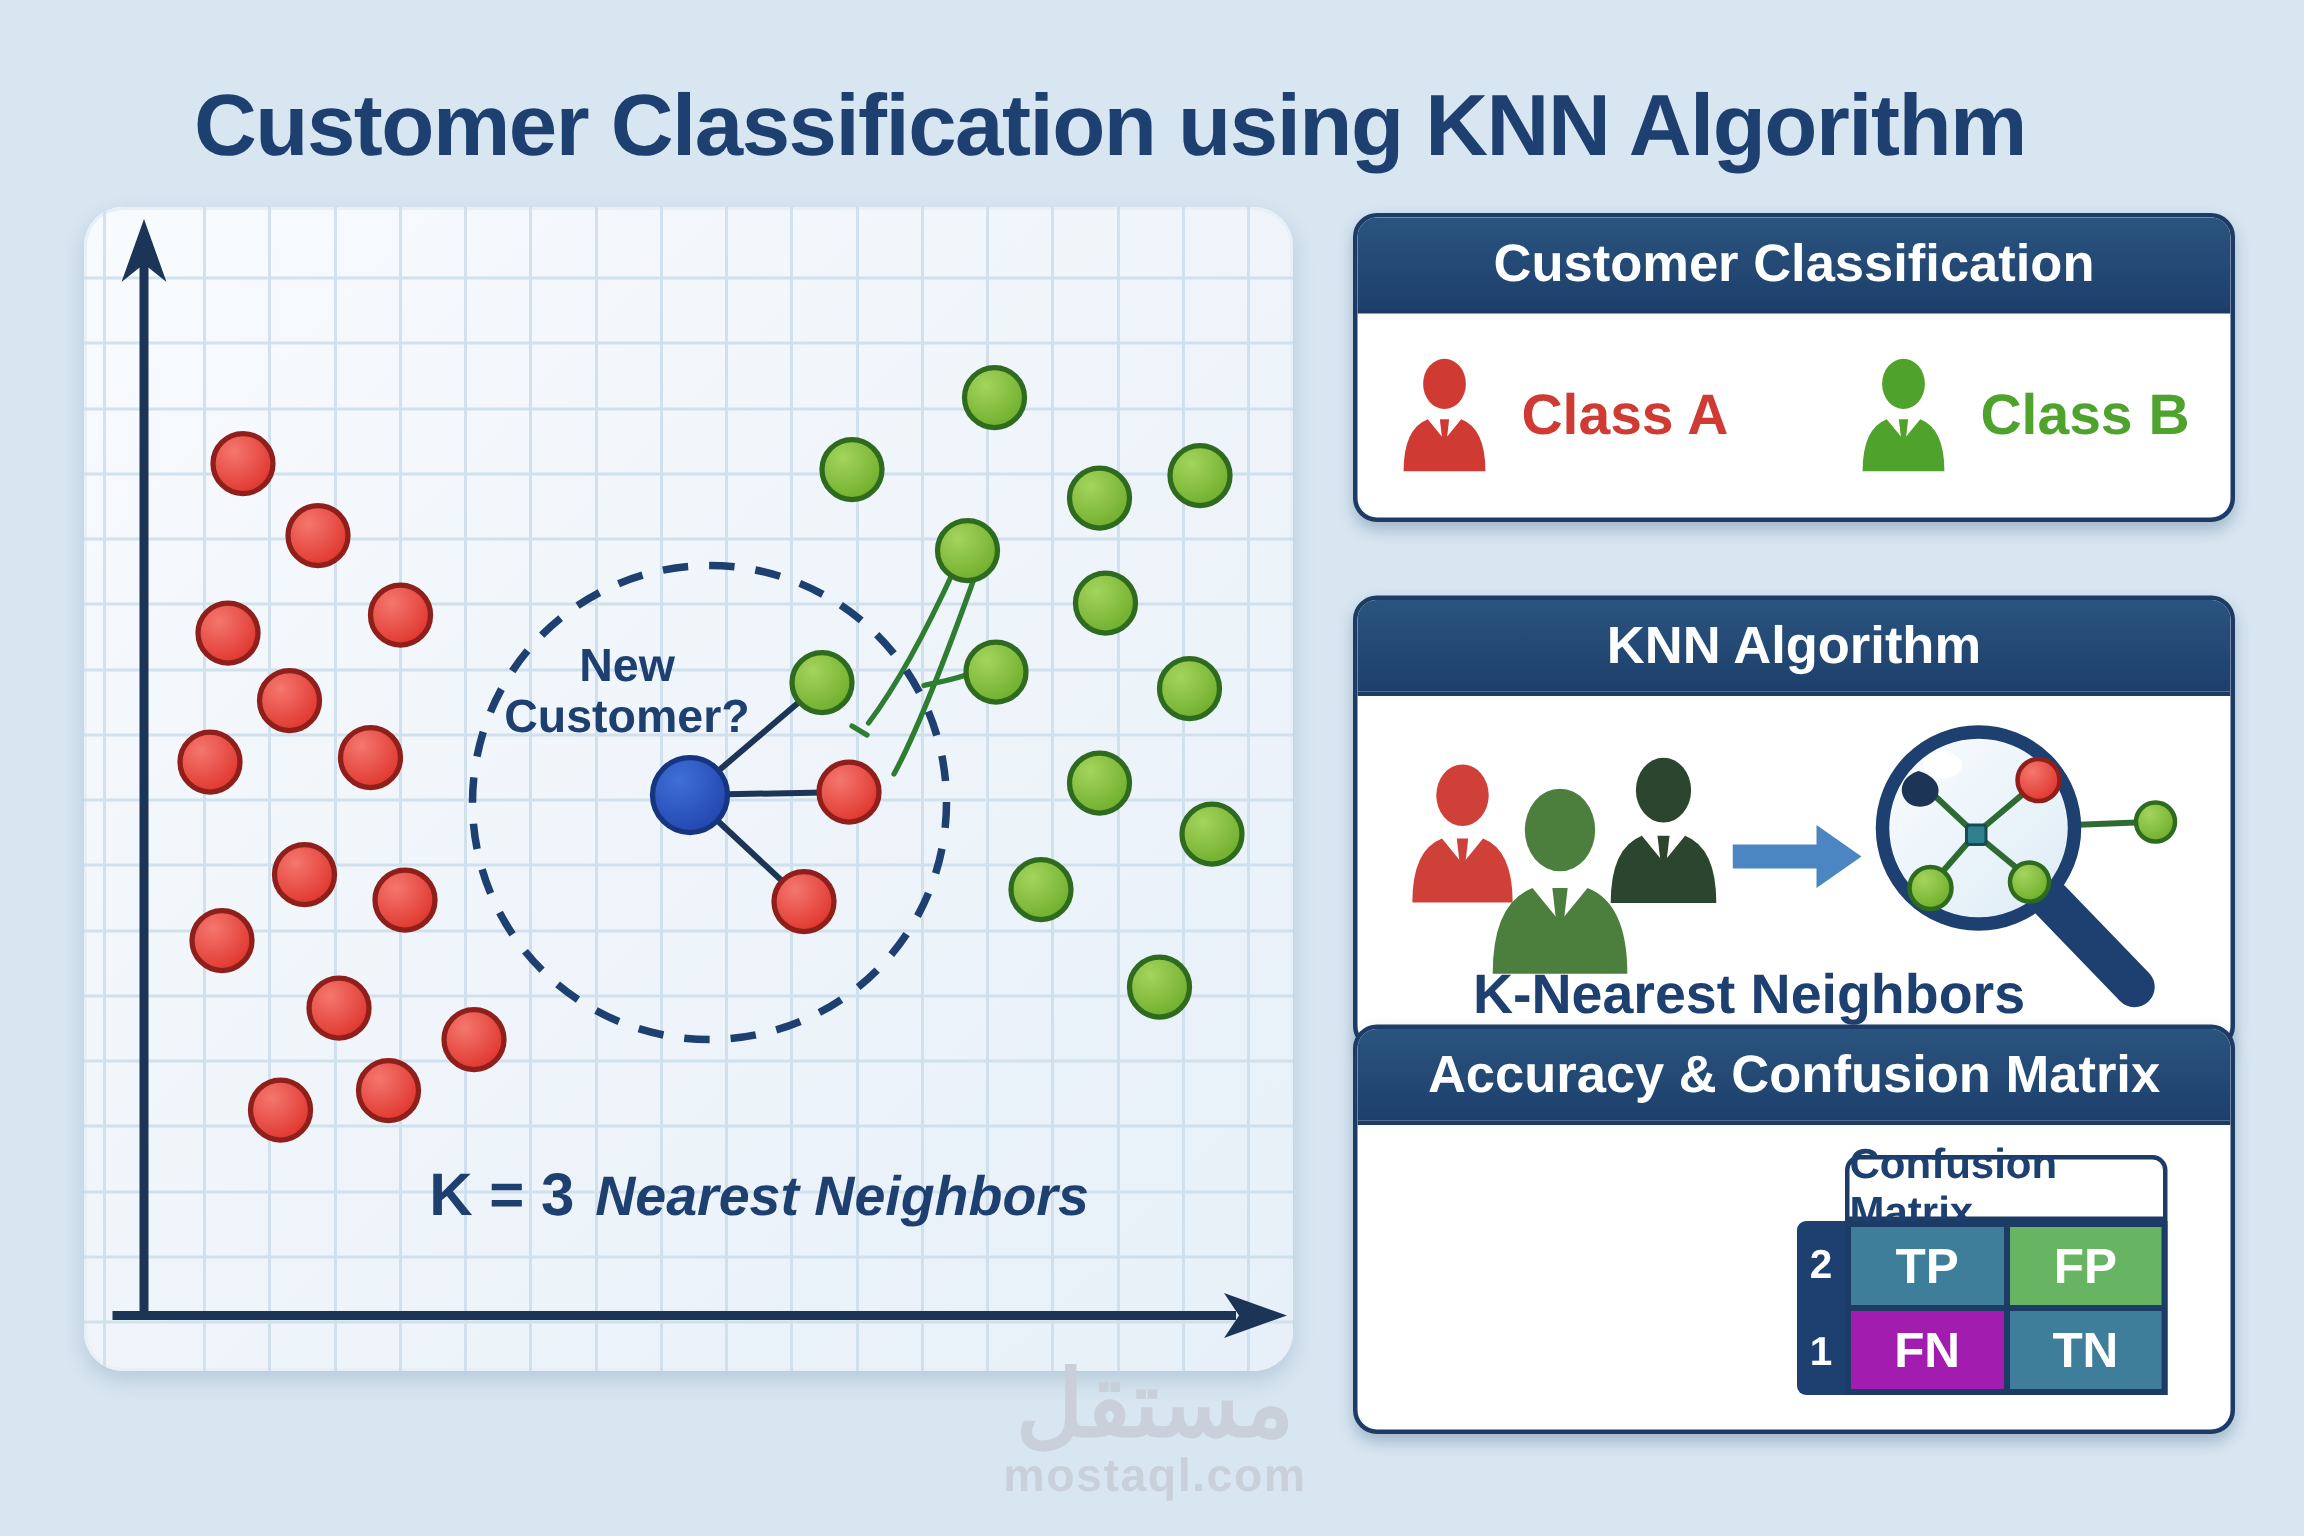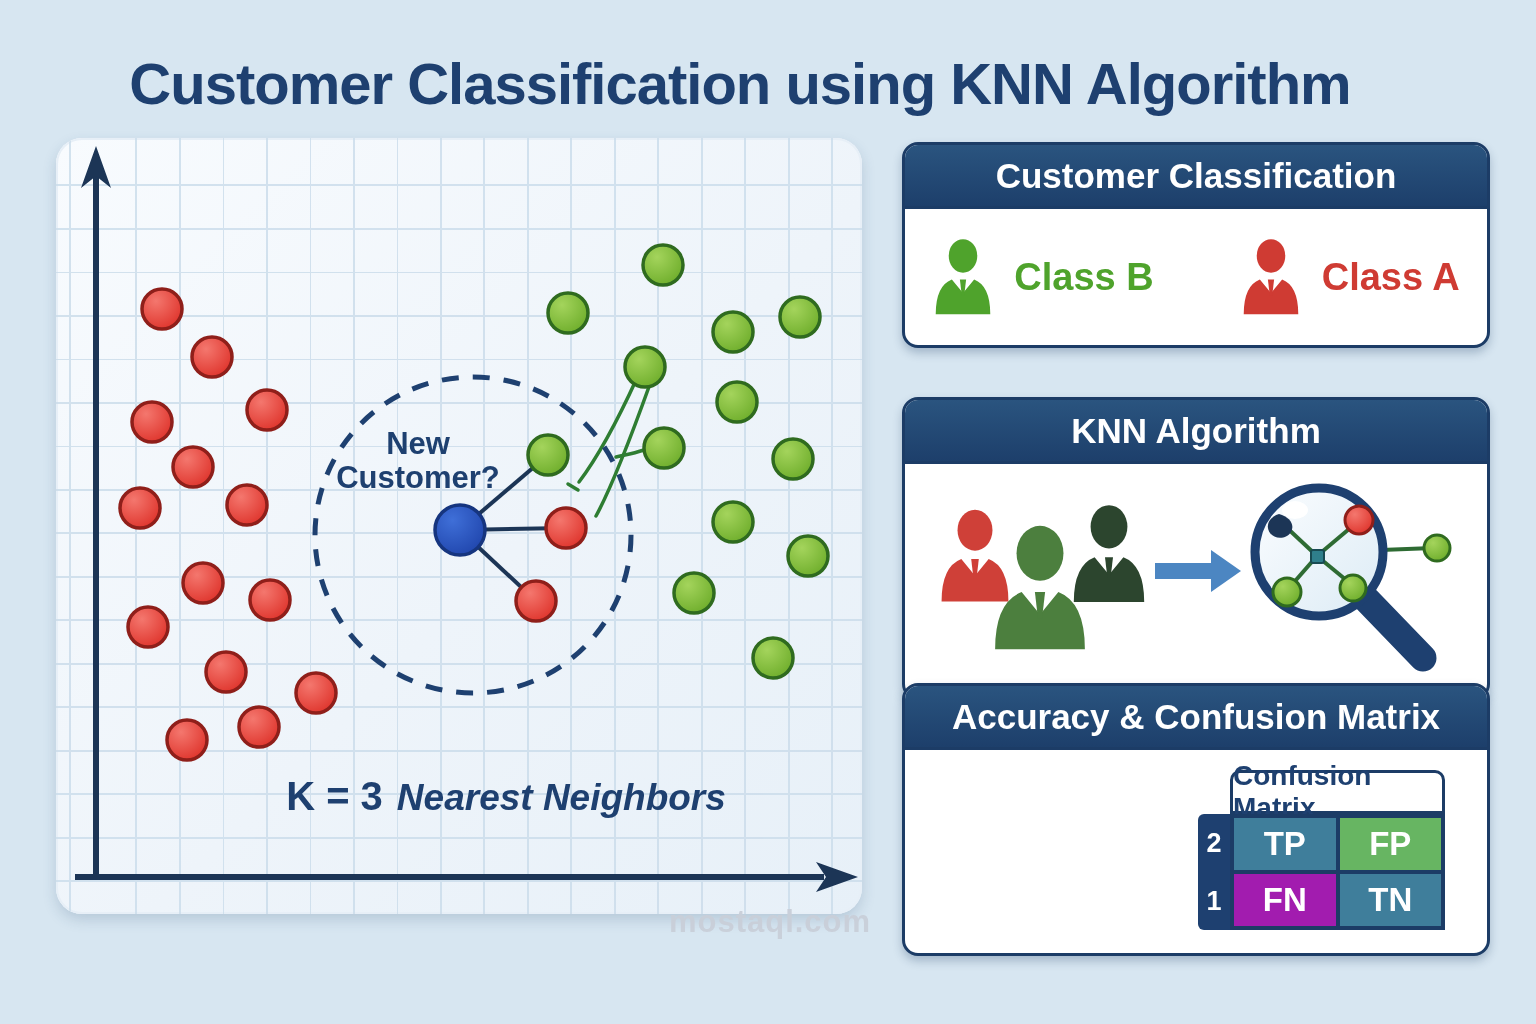--- a/index.html
+++ b/index.html
@@ -167,29 +167,29 @@
     <text x="450" y="672" text-anchor="middle" font-size="40" fill="var(--navy)"><tspan font-weight="bold">K = 3</tspan><tspan dx="14" font-style="italic" font-weight="bold" font-size="37">Nearest Neighbors</tspan></text>
   </svg>
 </div>
 
 <div class="panel" id="panel-classification">
   <div class="panel-header">Customer Classification</div>
   <div class="panel-body">
     <div class="class-row">
       <div class="class-group">
         <svg class="mini-person" viewBox="0 0 100 124">
+            <use href="#person" fill="var(--class-a)"></use>
+          </svg>
+        <span class="class-label class-a">Class A</span>
+      </div>
+      <div class="class-group">
+        <svg class="mini-person" viewBox="0 0 100 124">
             <use href="#person" fill="var(--class-b)"></use>
           </svg>
         <span class="class-label class-b">Class B</span>
-      </div>
-      <div class="class-group">
-        <svg class="mini-person" viewBox="0 0 100 124">
-            <use href="#person" fill="var(--class-a)"></use>
-          </svg>
-        <span class="class-label class-a">Class A</span>
       </div>
     </div>
   </div>
 </div>
 
 <div class="panel" id="panel-knn">
   <div class="panel-header">KNN Algorithm</div>
   <div class="panel-body">
     <svg id="people-svg" viewBox="0 0 220 168">
         <use href="#person" x="4" y="14" width="76" height="96" fill="#cf4038"></use>
@@ -211,20 +211,21 @@
         <line x1="82" y1="84" x2="120" y2="52"></line>
         <line x1="82" y1="84" x2="54" y2="116"></line>
         <line x1="82" y1="84" x2="116" y2="112"></line>
       </g>
       <path d="M44 42 c-10 3 -14 12 -9 19 c5 7 17 6 21 -1 c4 -7 -1 -15 -12 -18 z" fill="var(--navy-deep)"></path>
       <circle cx="124" cy="48" r="14" fill="url(#gradRed)" stroke="var(--red-edge)" stroke-width="3"></circle>
       <circle cx="52" cy="120" r="14" fill="url(#gradGreen)" stroke="var(--green-edge)" stroke-width="3"></circle>
       <circle cx="118" cy="116" r="13" fill="url(#gradGreen)" stroke="var(--green-edge)" stroke-width="3"></circle>
       <rect x="76" y="78" width="13" height="13" rx="2" fill="#2f7f8c" stroke="#184a52" stroke-width="2"></rect>
     </svg>
+    <div class="knn-caption">K-Nearest Neighbors</div>
   </div>
 </div>
 
 <div class="panel" id="panel-metrics">
   <div class="panel-header">Accuracy &amp; Confusion Matrix</div>
   <div class="panel-body">
     <div class="cm">
       <div class="cm-header">Confusion Matrix</div>
       <div class="cm-body">
         <div class="cm-rowlabels" id="cm-rowlabels">
@@ -236,14 +237,15 @@
             <div class="cm-cell" style="background: rgb(103, 181, 98);">FP</div>
             <div class="cm-cell" style="background: #a21caf;">FN</div>
             <div class="cm-cell" style="background: rgb(63, 126, 155);">TN</div>
           </div>
       </div>
     </div>
   </div>
 </div>
 
 <div class="watermark">
+  <div class="wm-logo">مستقل</div>
   <div class="wm-domain">mostaql.com</div>
 </div>
 
 </body></html>

